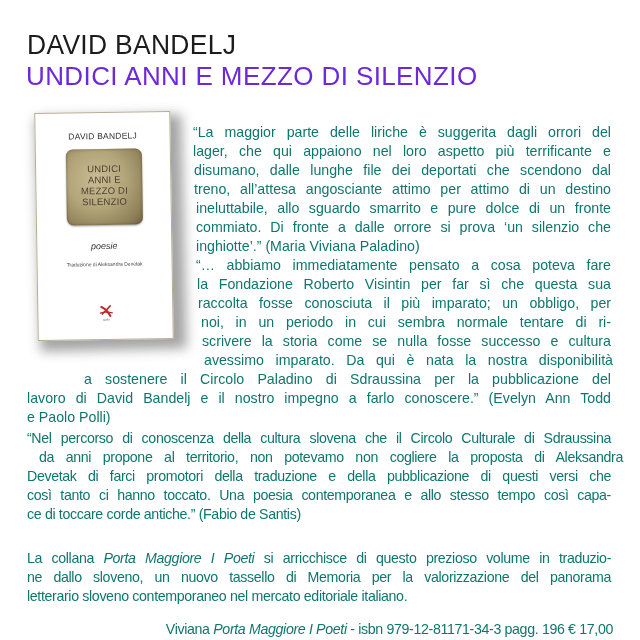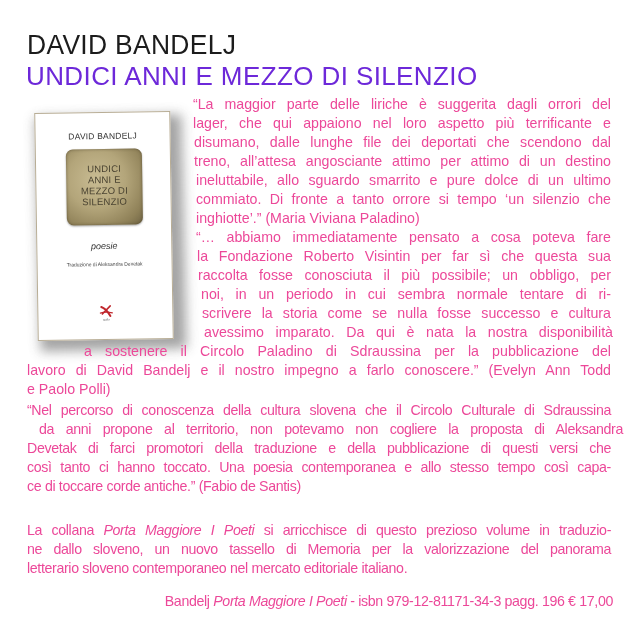--- a/index.html
+++ b/index.html
@@ -121,21 +121,22 @@
       height: 18px;
     }
 
     
     .line {
       position: absolute;
       white-space: nowrap;
       font-family: "Liberation Sans", "DejaVu Sans", sans-serif;
       font-size: 14.2px;
       line-height: 19px;
-      color: #ec4899;
+      color: #0f766e;
+      margin-top: 28px;
     }
     .just {
       text-align: justify;
       text-align-last: justify;
     }
     .narrow {
       letter-spacing: -0.35px;
     }
     i { font-style: italic; }
   </style>
@@ -163,37 +164,37 @@
     <path d="M12 3 C9 6, 6 9, 4 11" stroke="#c0272d" stroke-width="1.6" fill="none" stroke-linecap="round"></path>
     <path d="M2 10 C5 9, 10 9, 14 10" stroke="#c0272d" stroke-width="1.2" fill="none" stroke-linecap="round"></path>
     <text x="8" y="17.5" font-size="3" text-anchor="middle" fill="#555" font-family="Liberation Sans, sans-serif">gallo</text>
   </svg>
 </div>
 
 <div class="line just" style="left:193px; top:95px; width:418px;">“La maggior parte delle liriche è suggerita dagli orrori del</div>
 <div class="line just" style="left:193px; top:114px; width:418px;">lager, che qui appaiono nel loro aspetto più terrificante e</div>
 <div class="line just" style="left:194px; top:133px; width:417px;">disumano, dalle lunghe file dei deportati che scendono dal</div>
 <div class="line just" style="left:194px; top:152px; width:417px;">treno, all’attesa angosciante attimo per attimo di un destino</div>
-<div class="line just" style="left:196px; top:171px; width:415px;">ineluttabile, allo sguardo smarrito e pure dolce di un ultimo</div>
-<div class="line just" style="left:196px; top:190px; width:415px;">commiato. Di fronte a tanto orrore si tempo ‘un silenzio che</div>
+<div class="line just" style="left:196px; top:171px; width:415px;">ineluttabile, allo sguardo smarrito e pure dolce di un fronte</div>
+<div class="line just" style="left:196px; top:190px; width:415px;">commiato. Di fronte a dalle orrore si prova ‘un silenzio che</div>
 <div class="line" style="left:196px; top:209px;">inghiotte’.” (Maria Viviana Paladino)</div>
 
 <div class="line just" style="left:196px; top:228px; width:415px;">“… abbiamo immediatamente pensato a cosa poteva fare</div>
 <div class="line just" style="left:197px; top:247px; width:414px;">la Fondazione Roberto Visintin per far sì che questa sua</div>
-<div class="line just" style="left:198px; top:266px; width:413px;">raccolta fosse conosciuta il più possibile; un obbligo, per</div>
+<div class="line just" style="left:198px; top:266px; width:413px;">raccolta fosse conosciuta il più imparato; un obbligo, per</div>
 <div class="line just" style="left:201px; top:285px; width:410px;">noi, in un periodo in cui sembra normale tentare di ri-</div>
 <div class="line just" style="left:202px; top:304px; width:409px;">scrivere la storia come se nulla fosse successo e cultura</div>
 <div class="line just" style="left:204px; top:323px; width:409px;">avessimo imparato. Da qui è nata la nostra disponibilità</div>
 <div class="line just" style="left:84px; top:342px; width:527px;">a sostenere il Circolo Paladino di Sdraussina per la pubblicazione del</div>
 <div class="line just" style="left:27px; top:361px; width:584px;">lavoro di David Bandelj e il nostro impegno a farlo conoscere.” (Evelyn Ann Todd</div>
 <div class="line" style="left:27px; top:380px;">e Paolo Polli)</div>
 
 <div class="line just narrow" style="left:27px; top:401px; width:584px;">“Nel percorso di conoscenza della cultura slovena che il Circolo Culturale di Sdraussina</div>
 <div class="line just narrow" style="left:39px; top:420px; width:584px;">da anni propone al territorio, non potevamo non cogliere la proposta di Aleksandra</div>
 <div class="line just narrow" style="left:27px; top:439px; width:584px;">Devetak di farci promotori della traduzione e della pubblicazione di questi versi che</div>
 <div class="line just narrow" style="left:27px; top:458px; width:584px;">così tanto ci hanno toccato. Una poesia contemporanea e allo stesso tempo così capa-</div>
 <div class="line narrow" style="left:27px; top:477px;">ce di toccare corde antiche.” (Fabio de Santis)</div>
 
 <div class="line just narrow" style="left:27px; top:521px; width:584px;"><span>La collana </span><i>Porta Maggiore I Poeti</i><span> si arricchisce di questo prezioso volume in traduzio-</span></div>
 <div class="line just narrow" style="left:27px; top:540px; width:584px;">ne dallo sloveno, un nuovo tassello di Memoria per la valorizzazione del panorama</div>
 <div class="line narrow" style="left:27px; top:559px;">letterario sloveno contemporaneo nel mercato editoriale italiano.</div>
 
-<div class="line narrow" style="right:27px; top:592px; text-align:right;"><span>Bandelj </span><i>Porta Maggiore I Poeti</i><span> - isbn 979-12-81171-34-3 pagg. 196 € 17,00</span></div>
+<div class="line narrow" style="right:27px; top:592px; text-align:right;"><span>Viviana </span><i>Porta Maggiore I Poeti</i><span> - isbn 979-12-81171-34-3 pagg. 196 € 17,00</span></div>
 
 </body></html>

